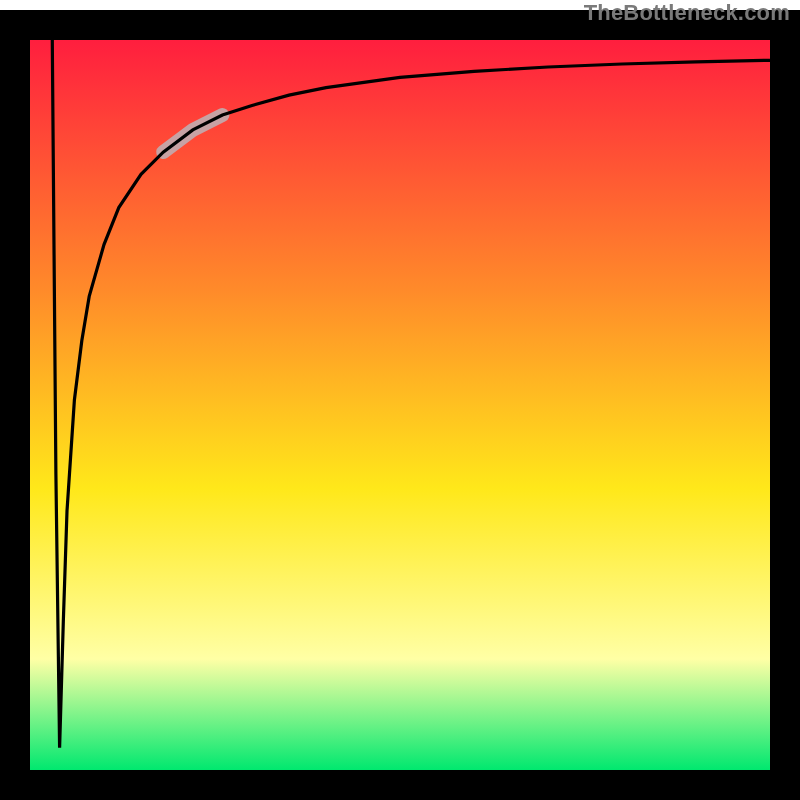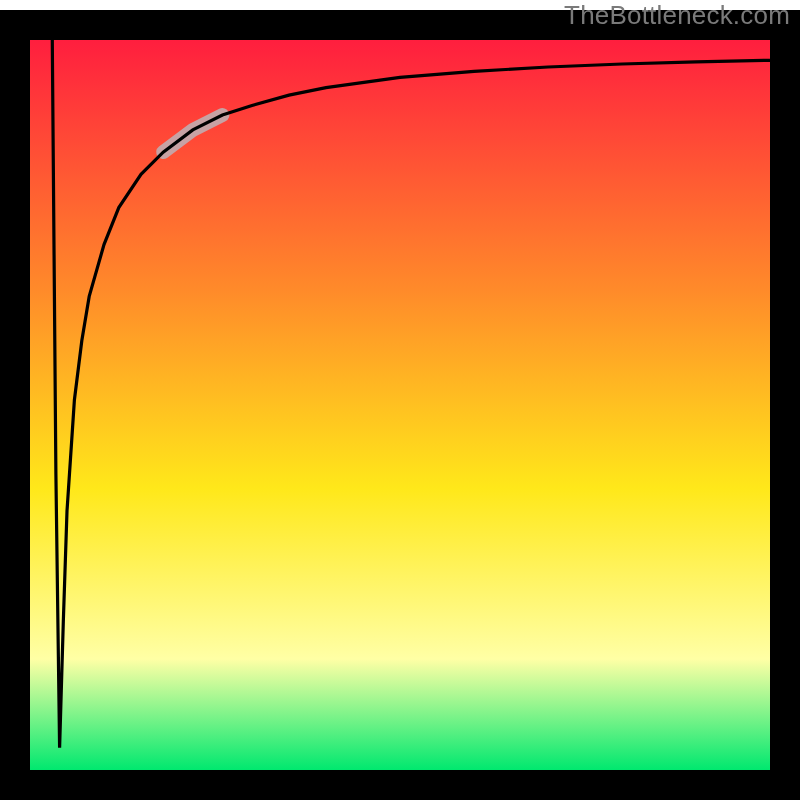--- a/index.html
+++ b/index.html
@@ -13,22 +13,22 @@
   .wrap {
     position: relative;
     width: 800px;
     height: 800px;
   }
   .watermark {
     position: absolute;
     top: 0px;
     right: 10px;
     color: #7a7a7a;
-    font-size: 26px;
-    font-weight: 400;
+    font-size: 22px;
+    font-weight: 700;
     letter-spacing: 0.2px;
     z-index: 10;
   }
   svg.chart {
     position: absolute;
     left: 0;
     top: 0;
     width: 800px;
     height: 800px;
   }

